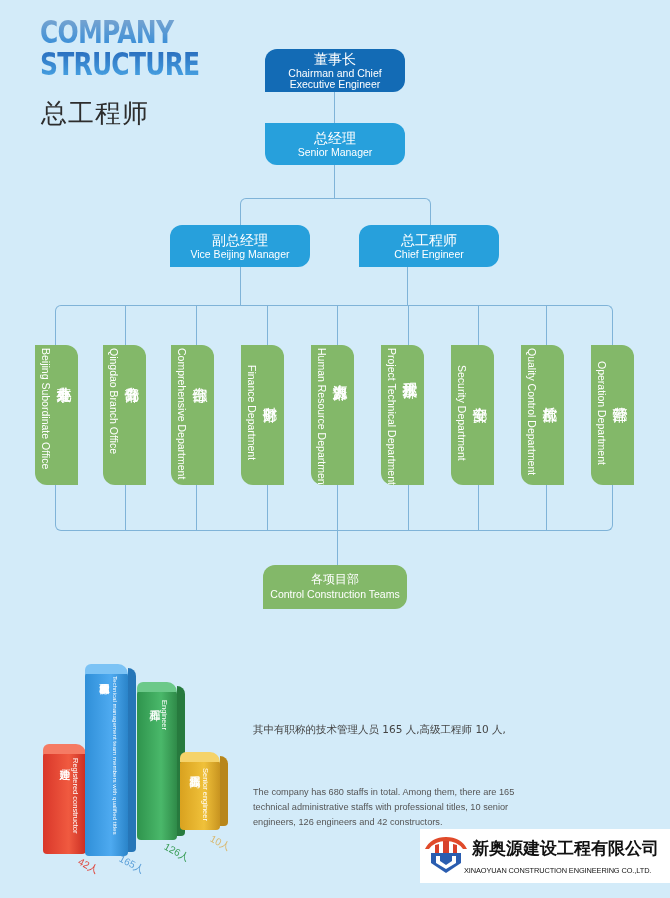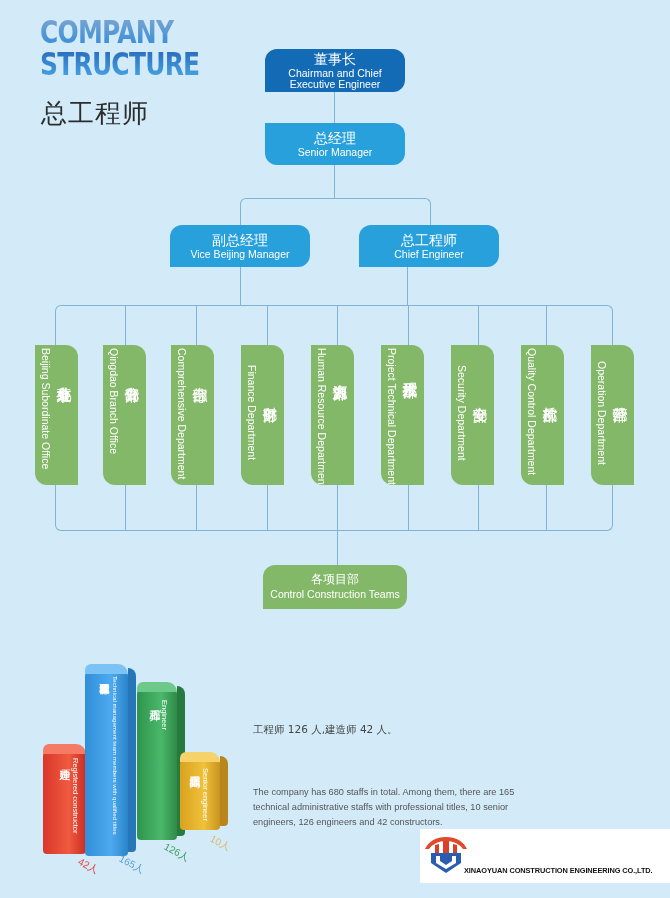--- a/index.html
+++ b/index.html
@@ -81,21 +81,21 @@
     position: absolute; writing-mode: vertical-rl; font-size: 7.5px; line-height: 9px; color: #fff; white-space: nowrap;
   }
   .bar-val { position: absolute; font-size: 10px; transform: rotate(28deg); transform-origin: left top; }
 
   .desc-cn { position: absolute; left: 253px; top: 720px; font-family: "DejaVu Sans", sans-serif; font-size: 10.5px; line-height: 19px; color: #444; }
   .desc-en { position: absolute; left: 253px; top: 785px; font-size: 9.2px; line-height: 15px; color: #555; width: 275px; }
 
   
   .logo { position: absolute; left: 420px; top: 829px; width: 250px; height: 54px; background: #fff; }
   .logo .name-cn { position: absolute; left: 52px; top: 8px; font-family: "DejaVu Sans", sans-serif; font-weight: bold; font-size: 17px; color: #111; letter-spacing: 0px; white-space: nowrap; }
-  .logo .name-en { position: absolute; left: 44px; top: 37px; font-size: 7.4px; font-weight: bold; color: #111; white-space: nowrap; letter-spacing: -0.1px; }
+  .logo .name-en { position: absolute; left: 44px; top: 37px; font-size: 7.4px; font-weight: normal; color: #111; white-space: nowrap; letter-spacing: -0.1px; }
 </style>
 </head>
 <body>
 
 <div class="title-en">
   <span class="line2">COMPANY</span>
   <span class="line2">STRUCTURE</span>
 </div>
 <div class="title-cn">总工程师</div>
 
@@ -206,25 +206,26 @@
   <div class="side" style="background:#b8861b;"></div>
   <div class="en" style="left:21px;top:8px;">Senior engineer</div>
   <div class="cn" style="left:8px;top:8px;">高级工程师</div>
 </div>
 <div class="bar-val" style="left:82px;top:855px;color:#e0443a;">42人</div>
 <div class="bar-val" style="left:123px;top:852px;color:#5a9ed8;">165人</div>
 <div class="bar-val" style="left:168px;top:840px;color:#3a9e58;">126人</div>
 <div class="bar-val" style="left:214px;top:832px;color:#d9b870;">10人</div>
 
 <div class="desc-cn">
-  <div>工程师 126 人,建造师 42 人。</div>
+  <div>其中有职称的技术管理人员 165 人,高级工程师 10 人,</div>
 </div>
 <div class="desc-en">The company has 680 staffs in total. Among them, there are 165 technical administrative staffs with professional titles, 10 senior engineers, 126 engineers and 42 constructors.</div>
 
 <div class="logo">
   <svg width="46" height="40" viewBox="0 0 46 40" style="position:absolute;left:3px;top:6px;">
     <path d="M2 14 Q8 2 23 2 Q38 2 44 14 L40 14 Q34 6 23 6 Q12 6 6 14 Z" fill="#e04a2a"></path>
     <path d="M12 10 L12 18 L16 18 L16 9 Z M20 6 L20 18 L26 18 L26 6 Z M30 9 L30 18 L34 18 L34 10 Z" fill="#d8402a"></path>
     <path d="M8 18 L38 18 L38 28 L23 38 L8 28 Z" fill="#2a5db0"></path>
     <path d="M13 21 L13 28 L23 34 L33 28 L33 21 L29 21 L29 26 L23 30 L17 26 L17 21 Z" fill="#ffffff"></path>
   </svg>
+  <div class="name-cn">新奥源建设工程有限公司</div>
   <div class="name-en">XINAOYUAN CONSTRUCTION ENGINEERING CO.,LTD.</div>
 </div>
 
 </body></html>

